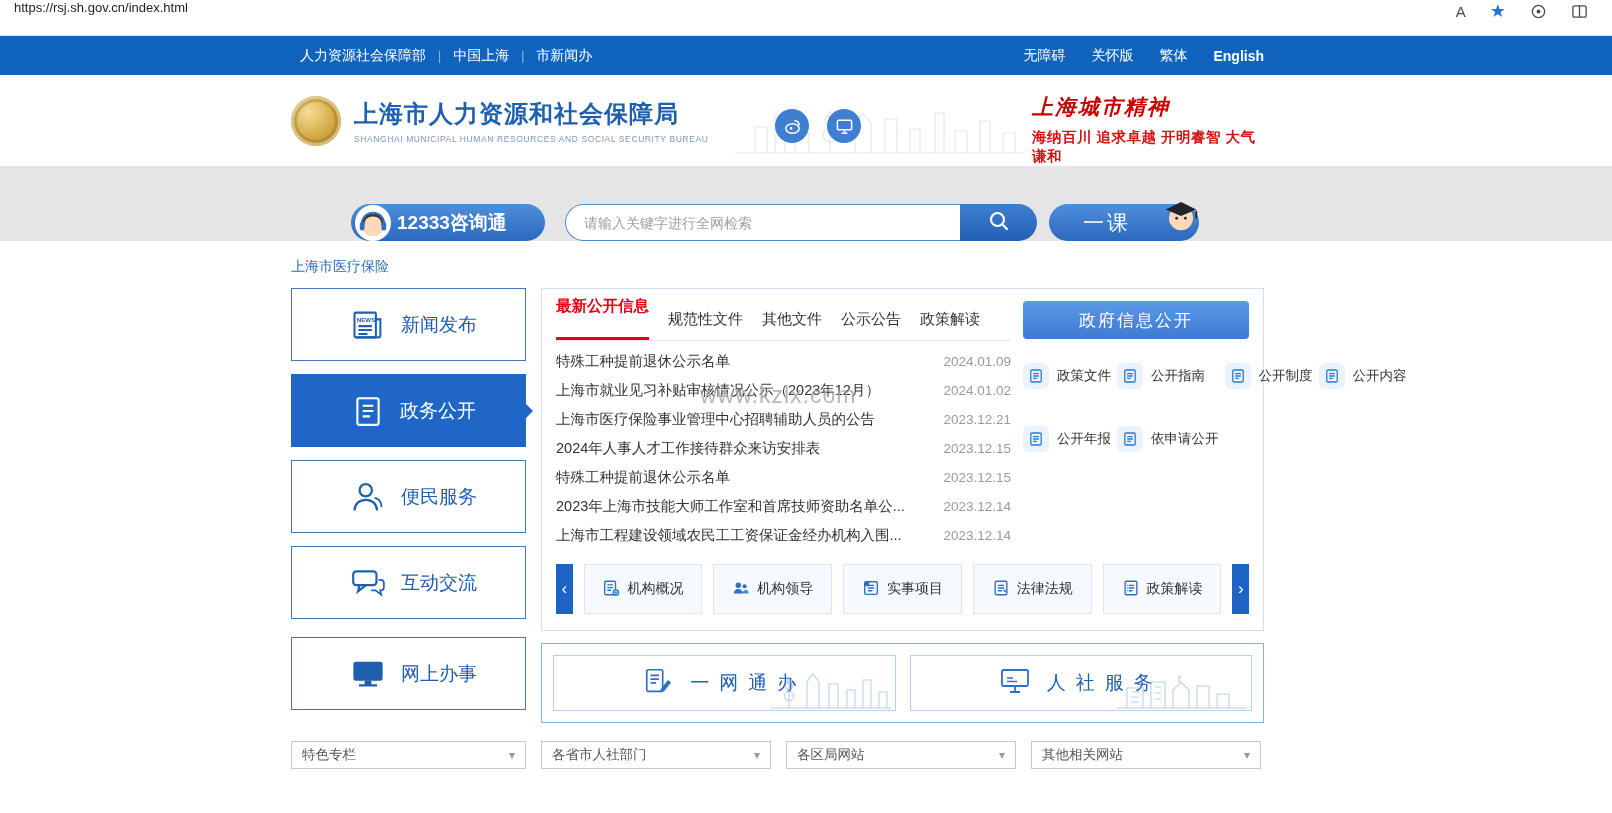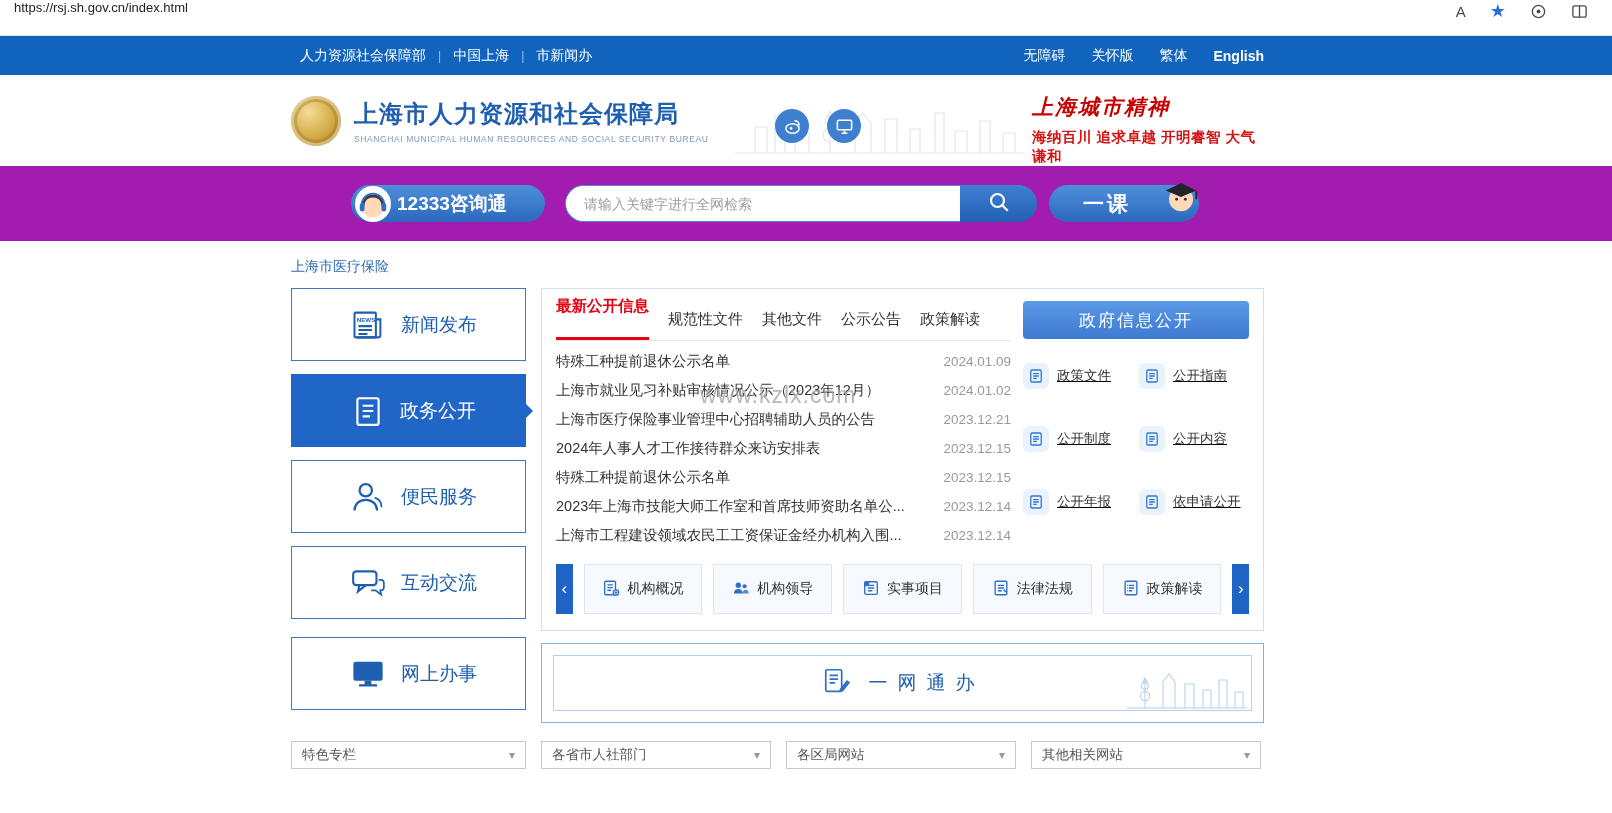--- a/index.html
+++ b/index.html
@@ -52,21 +52,21 @@
     background:#3f7fd0; display:flex; align-items:center; justify-content:center;
   }
   .hicon.weibo { left:0; }
   .hicon.monitor { left:52px; }
   .spirit { position:absolute; right:0; top:18px; text-align:left; width:232px; }
   .spirit-title { color:#c80000; font-family:"DejaVu Serif","Liberation Serif",serif;
     font-style:italic; font-weight:bold; font-size:21px; letter-spacing:2px; }
   .spirit-line { color:#d21414; font-size:14.5px; font-weight:bold; margin-top:7px; letter-spacing:.5px; }
 
   
-  .search-band { height:75px; background:#a21caf; display:flex; align-items:center; }
+  .search-band { height:75px; background:#e5e5e5; display:flex; align-items:flex-end; }
   .search-inner { width:973px; margin-left:291px; display:flex; align-items:center; }
   .hotline-pill {
     margin-left:60px; width:194px; height:37px; border-radius:19px;
     background:linear-gradient(180deg,#4e8fd9,#2c68be);
     display:flex; align-items:center; gap:6px; padding-left:4px;
     color:#fff; font-size:19px; font-weight:bold; position:relative;
   }
   .mascot { width:36px; height:36px; border-radius:50%; background:#fff; overflow:hidden;
     display:flex; align-items:center; justify-content:center; }
   .search-box { margin-left:20px; display:flex; height:37px; }
@@ -76,21 +76,21 @@
   }
   .search-input::placeholder { color:#9aa0a6; }
   .search-btn {
     width:77px; height:37px; border:none; border-radius:0 19px 19px 0;
     background:linear-gradient(180deg,#3f7fd0,#2360b4);
     display:flex; align-items:center; justify-content:center; cursor:pointer;
   }
   .course-pill {
     margin-left:12px; width:150px; height:37px; border-radius:19px;
     background:linear-gradient(180deg,#4e8fd9,#2c68be);
-    color:#fff; font-size:21px; font-weight:bold; letter-spacing:3px;
+    color:#fff; font-size:21px; font-weight:normal; letter-spacing:3px;
     display:flex; align-items:center; padding-left:34px; position:relative;
   }
   .course-mascot { position:absolute; right:-6px; top:-13px; }
 
   
   .main { padding-top:16px; background:#fff; }
   .quick-link-row { width:973px; margin-left:291px; text-align:left; margin-bottom:12px; }
   .quick-link { color:#2a6db8; font-size:14px; display:inline-block; }
 
   .content-row { width:973px; margin-left:291px; display:flex; gap:15px; }
@@ -128,22 +128,22 @@
   .news-title { font-size:14.5px; color:#333; max-width:360px; white-space:nowrap;
     overflow:hidden; text-overflow:ellipsis; }
   .news-date { font-size:13.5px; color:#999; }
 
   .rcol { width:226px; }
   .info-btn {
     width:226px; height:38px; border:none; border-radius:4px;
     background:linear-gradient(180deg,#5c99e6,#3d7ad2);
     color:#fff; font-size:17px; letter-spacing:2px; cursor:pointer;
   }
-  .info-grid { margin-top:24px; display:grid; grid-template-columns:1fr 1fr;
-    row-gap:37px; column-gap:6px;text-decoration:underline; }
+  .info-grid { margin-top:24px; display:grid; grid-template-columns:1fr 1fr 1fr 1fr;
+    row-gap:37px; column-gap:6px; }
   .info-item { display:flex; align-items:center; gap:8px; cursor:pointer; }
   .info-ic { width:26px; height:26px; border-radius:6px; background:#eaf3fd;
     display:flex; align-items:center; justify-content:center; }
   .info-label { font-size:13.5px; color:#333; white-space:nowrap; }
 
   
   .carousel { margin-top:14px; display:flex; align-items:center; gap:11px; }
   .car-arrow {
     width:18px; height:50px; background:#1f63c4; color:#fff;
     display:flex; align-items:center; justify-content:center;
@@ -568,20 +568,41 @@
           <svg class="banner-skyline" width="120" height="46" viewBox="0 0 120 46">
             <g fill="none" stroke="#89b2de" stroke-width="1.1">
               <path d="M18 44V14M18 14l-2 4h4z"></path>
                 <circle cx="18" cy="22" r="3.4"></circle>
                 <circle cx="18" cy="32" r="4.6"></circle>
               <path d="M36 44V18l6-8 6 8v26M58 44V20h9v24M76 44V26h8v18M92 44V16h8v28M108 44V28h8v16"></path>
               <path d="M0 44h120"></path>
             </g>
           </svg>
         </div>
+        <div class="banner">
+          <span>
+            <svg viewBox="0 0 32 30" width="32" height="30">
+                <g fill="none" stroke="#2f6fc8" stroke-width="1.8">
+                  <rect x="3" y="4" width="26" height="16" rx="1.5"></rect>
+                  <path d="M11 26h10M16 20v6"></path>
+                  <path d="M8 12h6M8 15.5h10" stroke-width="1.4"></path>
+                </g>
+              </svg>
+          </span>
+          <span class="banner-label">人社服务</span>
+          <svg class="banner-skyline" width="130" height="46" viewBox="0 0 130 46">
+            <g fill="none" stroke="#89b2de" stroke-width="1.1">
+              <path d="M10 44V24h16v20M14 28h8M14 33h8M14 38h8"></path>
+              <path d="M34 44V18h14v26M38 23h6M38 29h6M38 35h6"></path>
+              <path d="M56 44V26l8-8 8 8v18M80 44V22h12v22M100 44V30h12v14"></path>
+              <path d="M62 18v-6M62 12l2 2"></path>
+              <path d="M0 44h130"></path>
+            </g>
+          </svg>
+        </div>
       </div>
     </div>
   </div>
 
   <div class="dropdown-row">
     <div class="dropdown w1">
       <span>特色专栏</span>
       <span class="caret">▾</span>
     </div>
     <div class="dropdown w2">

